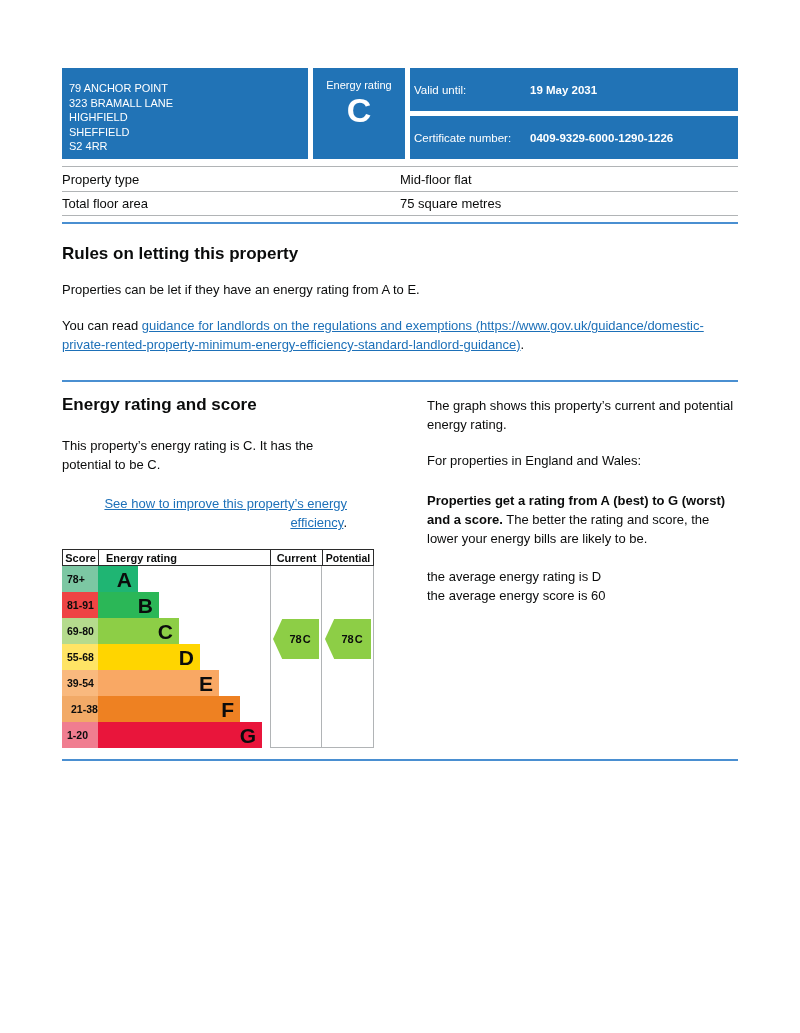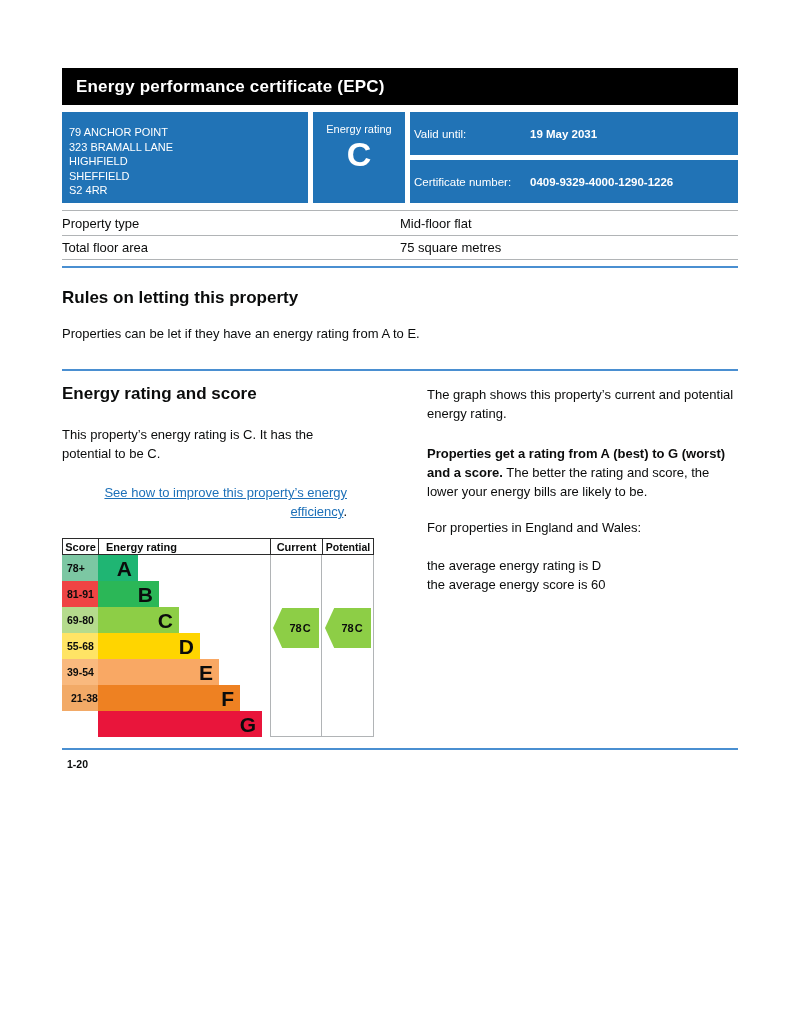--- a/index.html
+++ b/index.html
@@ -92,63 +92,61 @@
     display: flex; align-items: center; justify-content: center;
     padding-left: 8px; gap: 1px;
     font-size: 11px; font-weight: bold; color: #0b0c0c;
   }
 </style>
 </head>
 <body>
 
 <div class="page">
 
-  <div class="title-bar">
-    <h1>Energy performance certificate (EPC)</h1>
-  </div>
 
   <div class="summary-row">
     <div class="blue-box address-box">
       <div>79 ANCHOR POINT</div>
       <div>323 BRAMALL LANE</div>
       <div>HIGHFIELD</div>
       <div>SHEFFIELD</div>
       <div>S2 4RR</div>
     </div>
     <div class="blue-box rating-box">
       <div class="rating-label">Energy rating</div>
       <div class="rating-letter">C</div>
     </div>
     <div class="validity-stack">
       <div class="blue-box validity-box">
         <span class="v-label">Valid until:</span>
         <span class="v-value">19 May 2031</span>
       </div>
       <div class="blue-box validity-box">
         <span class="v-label">Certificate number:</span>
-        <span class="v-value">0409-9329-4000-1290-1226</span>
+        <span class="v-value">0409-9329-6000-1290-1226</span>
       </div>
     </div>
   </div>
 
   <div class="details-table">
     <div class="detail-row">
       <div class="detail-label">Property type</div>
       <div class="detail-value">Mid-floor flat</div>
     </div>
     <div class="detail-row">
       <div class="detail-label">Total floor area</div>
       <div class="detail-value">75 square metres</div>
     </div>
   </div>
 
   <hr class="blue-rule rule-1">
 
   <h2 class="section-heading rules-heading">Rules on letting this property</h2>
   <p class="body-text rules-p1">Properties can be let if they have an energy rating from A to E.</p>
+  <p class="body-text rules-p2"><span>You can read </span><a class="doc-link">guidance for landlords on the regulations and exemptions (https://www.gov.uk/guidance/domestic-private-rented-property-minimum-energy-efficiency-standard-landlord-guidance)</a><span>.</span></p>
 
   <hr class="blue-rule rule-2">
 
   <div class="rating-section">
     <div class="col-left">
       <h2 class="section-heading">Energy rating and score</h2>
       <p class="body-text left-para">This property’s energy rating is C. It has the potential to be C.</p>
       <p class="body-text left-link"><a class="doc-link">See how to improve this property’s energy efficiency</a><span>.</span></p>
 
       <div class="epc-chart">
@@ -189,43 +187,43 @@
                 <span class="band-letter">E</span>
               </div>
             </div>
             <div class="band-row">
               <div class="score-cell" style="background: rgb(242, 170, 103); padding-left: 9px;">21-38</div>
               <div class="band-bar" style="width: 142px; background: rgb(238, 129, 34);">
                 <span class="band-letter">F</span>
               </div>
             </div>
             <div class="band-row">
-              <div class="score-cell" style="background: rgb(240, 125, 144); margin-top: 40px;">1-20</div>
+              <div class="score-cell" style="background: rgb(240, 125, 144);">1-20</div>
               <div class="band-bar" style="width: 164px; background: rgb(233, 21, 59);">
                 <span class="band-letter">G</span>
               </div>
             </div>
             <div class="col-sep sep-current"></div>
             <div class="col-sep sep-potential"></div>
             <div class="rating-arrow" style="left: 211px; top: 53px; background: rgb(141, 206, 70);">
               <span>78</span>
               <span>C</span>
             </div>
             <div class="rating-arrow" style="left: 263px; top: 53px; background: rgb(141, 206, 70);">
               <span>78</span>
               <span>C</span>
             </div>
           </div>
       </div>
     </div>
 
     <div class="col-right">
       <p class="body-text right-intro">The graph shows this property’s current and potential energy rating.</p>
+      <p class="body-text right-ew">For properties in England and Wales:</p>
       <p class="body-text right-bold-para"><b>Properties get a rating from A (best) to G (worst) and a score.</b><span> The better the rating and score, the lower your energy bills are likely to be.</span></p>
-      <p class="body-text right-ew">For properties in England and Wales:</p>
       <p class="body-text right-avg">
         <span>the average energy rating is D</span><br>
         <span>the average energy score is 60</span>
       </p>
     </div>
   </div>
 
   <hr class="blue-rule rule-3">
 
 </div>

